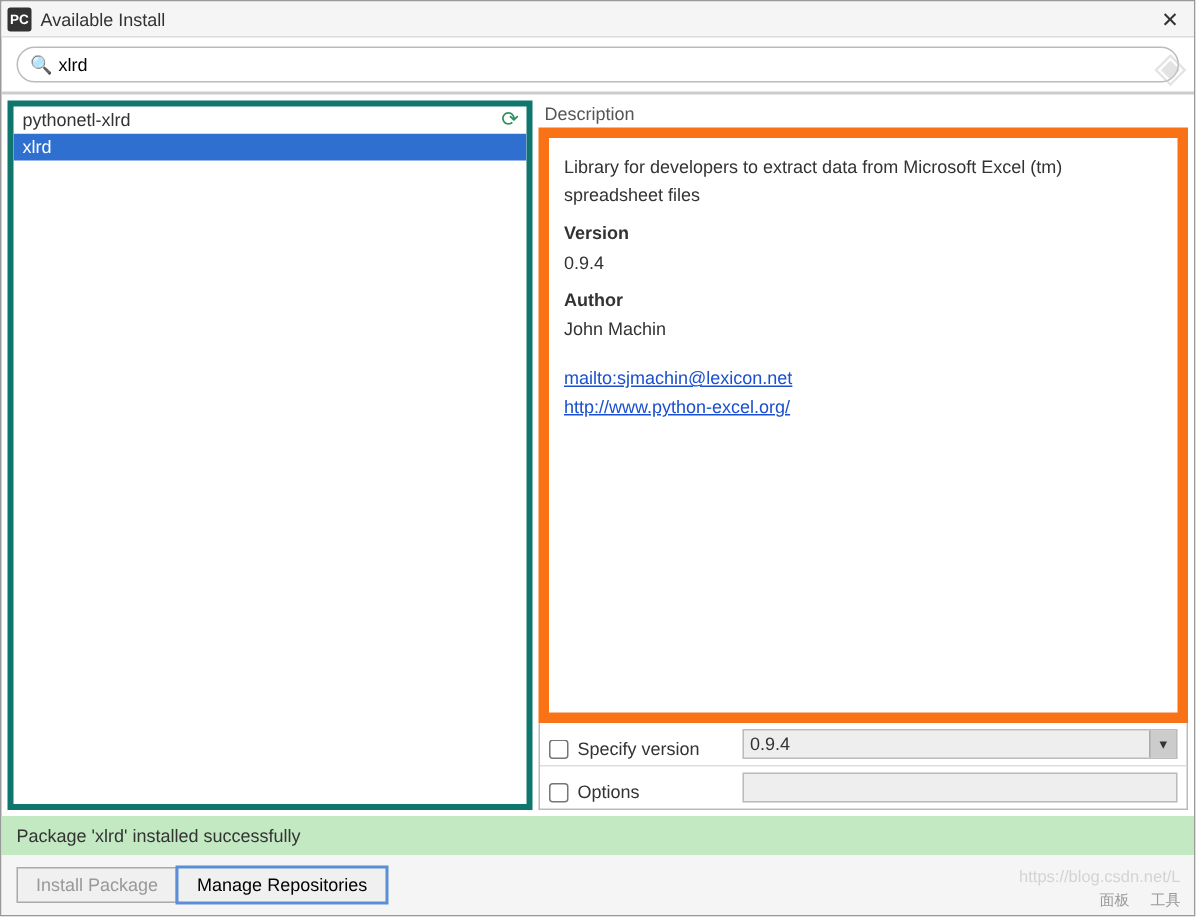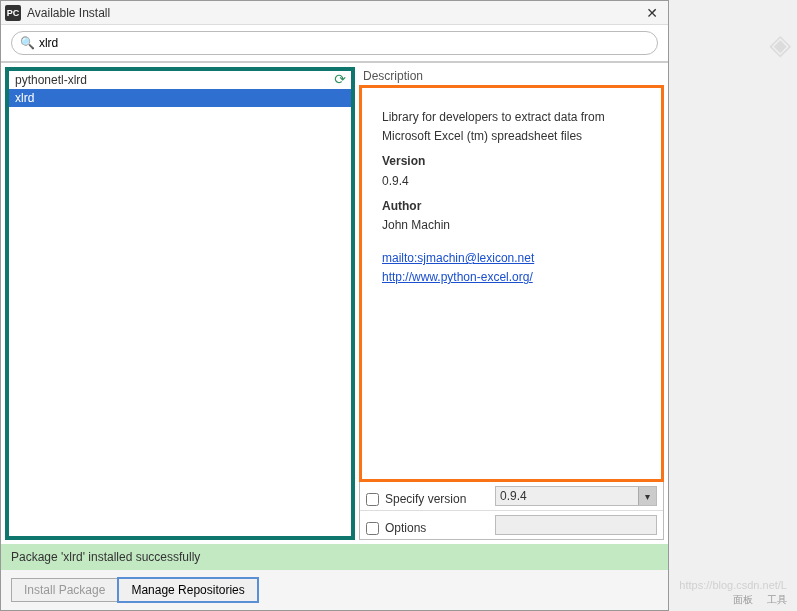--- a/index.html
+++ b/index.html
@@ -1,35 +1,35 @@
 <!DOCTYPE html>
 <html><head>
 <meta charset="utf-8">
 <style>
 * { box-sizing: border-box; margin: 0; padding: 0; }
 body { font-family: "Segoe UI", Arial, sans-serif; font-size: 12px; color: #333; background: #f0f0f0; width: 797px; height: 611px; overflow: hidden; position: relative; }
-.window { width: 669px; height: 611px; background: #fff; border: 1px solid #999; display: flex; flex-direction: column; }
+.window { width: 797px; height: 611px; background: #fff; border: 1px solid #999; display: flex; flex-direction: column; }
 .titlebar { height: 24px; background: #f5f5f5; border-bottom: 1px solid #ddd; display: flex; align-items: center; padding: 0 4px; }
 .titlebar .app-icon { width: 16px; height: 16px; background: #333; color: #fff; font-size: 9px; font-weight: bold; display: flex; align-items: center; justify-content: center; margin-right: 6px; border-radius: 2px; }
 .titlebar .title { flex: 1; font-size: 12px; }
 .titlebar .close { width: 24px; text-align: center; font-size: 14px; cursor: pointer; }
 .search-row { padding: 6px 10px; border-bottom: 1px solid #ccc; }
 .search-box { display: flex; align-items: center; border: 1px solid #bbb; border-radius: 12px; padding: 2px 8px; height: 24px; background: #fff; }
 .search-box .mag { color: #888; margin-right: 4px; font-size: 12px; }
 .search-box input { border: none; outline: none; flex: 1; font-size: 12px; }
 .content { flex: 1; display: flex; border-top: 1px solid #ccc; overflow: hidden; }
 .left { width: 350px; border: 4px solid #0f766e; margin: 4px; display: flex; flex-direction: column; background: #fff; }
 .pkg-list { flex: 1; overflow: auto; }
 .pkg-header { display: flex; align-items: center; }
 .pkg-item { padding: 2px 6px; font-size: 12px; cursor: pointer; }
 .pkg-item.selected { background: #2f6fcf; color: #fff; }
 .refresh { width: 18px; height: 18px; color: #2f8f5f; font-size: 14px; text-align: center; cursor: pointer; margin-right: 2px; }
 .right { flex: 1; display: flex; flex-direction: column; margin: 4px 4px 4px 0; }
 .desc-label { font-size: 12px; color: #555; padding: 2px 4px; }
-.desc-box { flex: 1; border: 3px solid #f97316; background: #fff; padding: 20px; overflow: auto; font-size: 12px; line-height: 1.6; }
+.desc-box { flex: 1; border: 7px solid #f97316; background: #fff; padding: 10px; overflow: auto; font-size: 12px; line-height: 1.6; }
 .desc-box .bold { font-weight: bold; margin-top: 6px; }
 .desc-box a { color: #1a4fcf; text-decoration: underline; display: block; }
 .opts { border: 1px solid #bbb; border-top: none; }
 .opt-row { display: flex; align-items: flex-end; padding: 4px 6px; border-top: 1px solid #ddd; }
 .opt-row:first-child { border-top: none; }
 .opt-row input[type=checkbox] { margin-right: 6px; }
 .opt-row .lbl { width: 110px; }
 .opt-row .val { flex: 1; border: 1px solid #bbb; background: #eee; height: 20px; padding: 0 4px; display: flex; align-items: center; position: relative; }
 .opt-row .dd { width: 18px; background: #ccc; text-align: center; border-left: 1px solid #aaa; position: absolute; right: 0; top: 0; bottom: 0; display: flex; align-items: center; justify-content: center; font-size: 10px; }
 .status { background: #c3e9c3; padding: 6px 10px; font-size: 12px; color: #333; }

